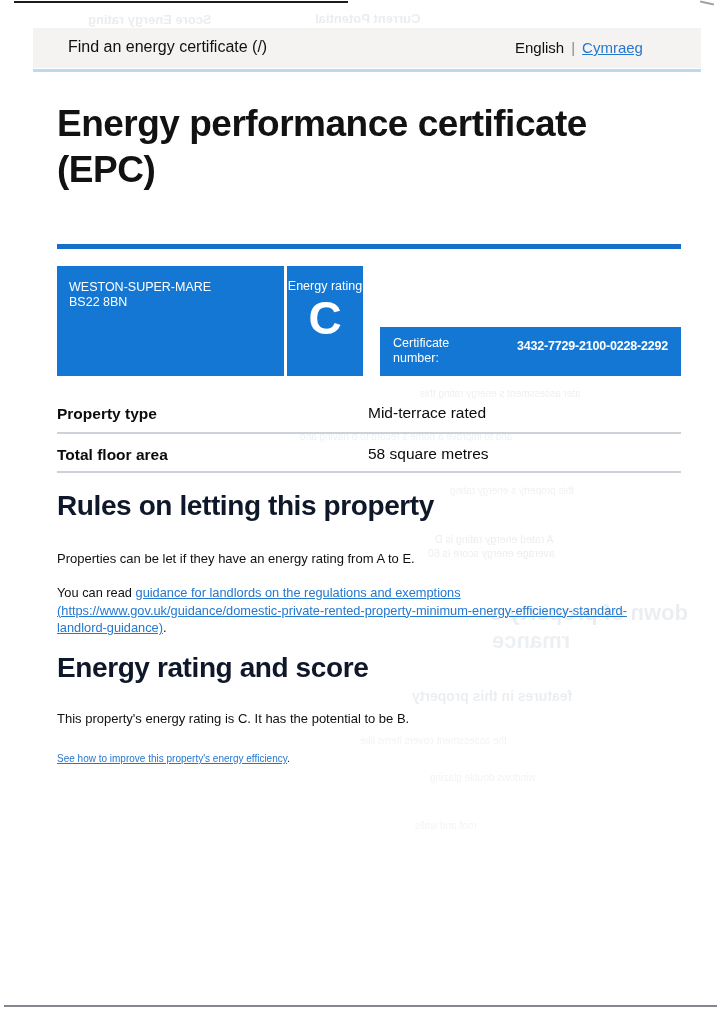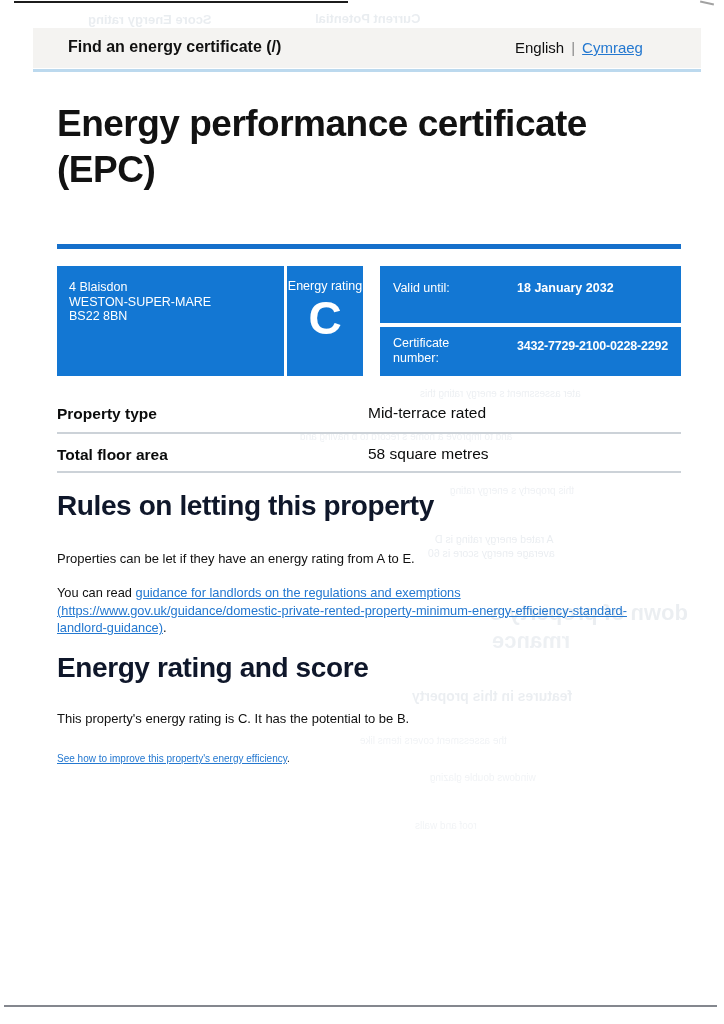--- a/index.html
+++ b/index.html
@@ -8,21 +8,21 @@
   .page { position:relative; width:724px; height:1024px; background:#ffffff; overflow:hidden; }
 
   
   .scan-top-line { position:absolute; left:14px; top:1px; width:334px; height:2px; background:#1c1c1c; }
   .scan-top-speck { position:absolute; left:700px; top:2px; width:14px; height:2px; background:#555; transform:rotate(12deg); opacity:.55; }
   .scan-bottom-line { position:absolute; left:4px; top:1005px; width:713px; height:2px; background:#84878e; }
   .bleed { position:absolute; color:#7e92a9; transform:scaleX(-1); filter:blur(0.55px); white-space:nowrap; pointer-events:none; }
 
   
   .header-band { position:absolute; left:33px; top:28px; width:668px; height:40px; background:#f4f3f1; }
-  .service-name { position:absolute; left:68px; top:38px; font-size:16px; font-weight:bold; color:#111; }
+  .service-name { position:absolute; left:68px; top:38px; font-size:16px; font-weight:normal; color:#111; }
   .lang-switch { position:absolute; left:515px; top:39px; font-size:15px; }
   .lang-current { color:#101010; }
   .lang-sep { color:#8a8a8a; padding:0 7px; }
   .lang-link { color:#2478d0; text-decoration:underline; cursor:pointer; }
   .header-underline { position:absolute; left:33px; top:69px; width:668px; height:3px; background:#bcd9ee; }
 
   
   .page-title { position:absolute; left:57px; top:101px; width:600px; font-size:37px; line-height:46px; font-weight:bold; color:#121212; letter-spacing:-0.5px; }
 
   
@@ -80,31 +80,26 @@
   <div class="lang-switch">
     <span class="lang-current">English</span><span class="lang-sep">|</span><a class="lang-link">Cymraeg</a>
   </div>
   <div class="header-underline"></div>
 
   <h1 class="page-title">Energy performance certificate (EPC)</h1>
 
   <div class="blue-rule"></div>
   <div class="summary-box">
     <div class="cell address-cell">
-      <div>4 Blaisdon</div>
       <div>WESTON-SUPER-MARE</div>
       <div>BS22 8BN</div>
     </div>
     <div class="cell rating-cell">
       <div class="rating-label">Energy rating</div>
       <div class="rating-value">C</div>
-    </div>
-    <div class="cell right-top">
-      <div class="kv-label">Valid until:</div>
-      <div class="kv-value">18 January 2032</div>
     </div>
     <div class="cell right-bottom">
       <div class="kv-label">Certificate number:</div>
       <div class="kv-value">3432-7729-2100-0228-2292</div>
     </div>
   </div>
 
   <div class="prop-label" style="top:405px;">Property type</div>
   <div class="prop-value" style="top:404px;">Mid-terrace rated</div>
   <div class="divider" style="top:432px;"></div>

